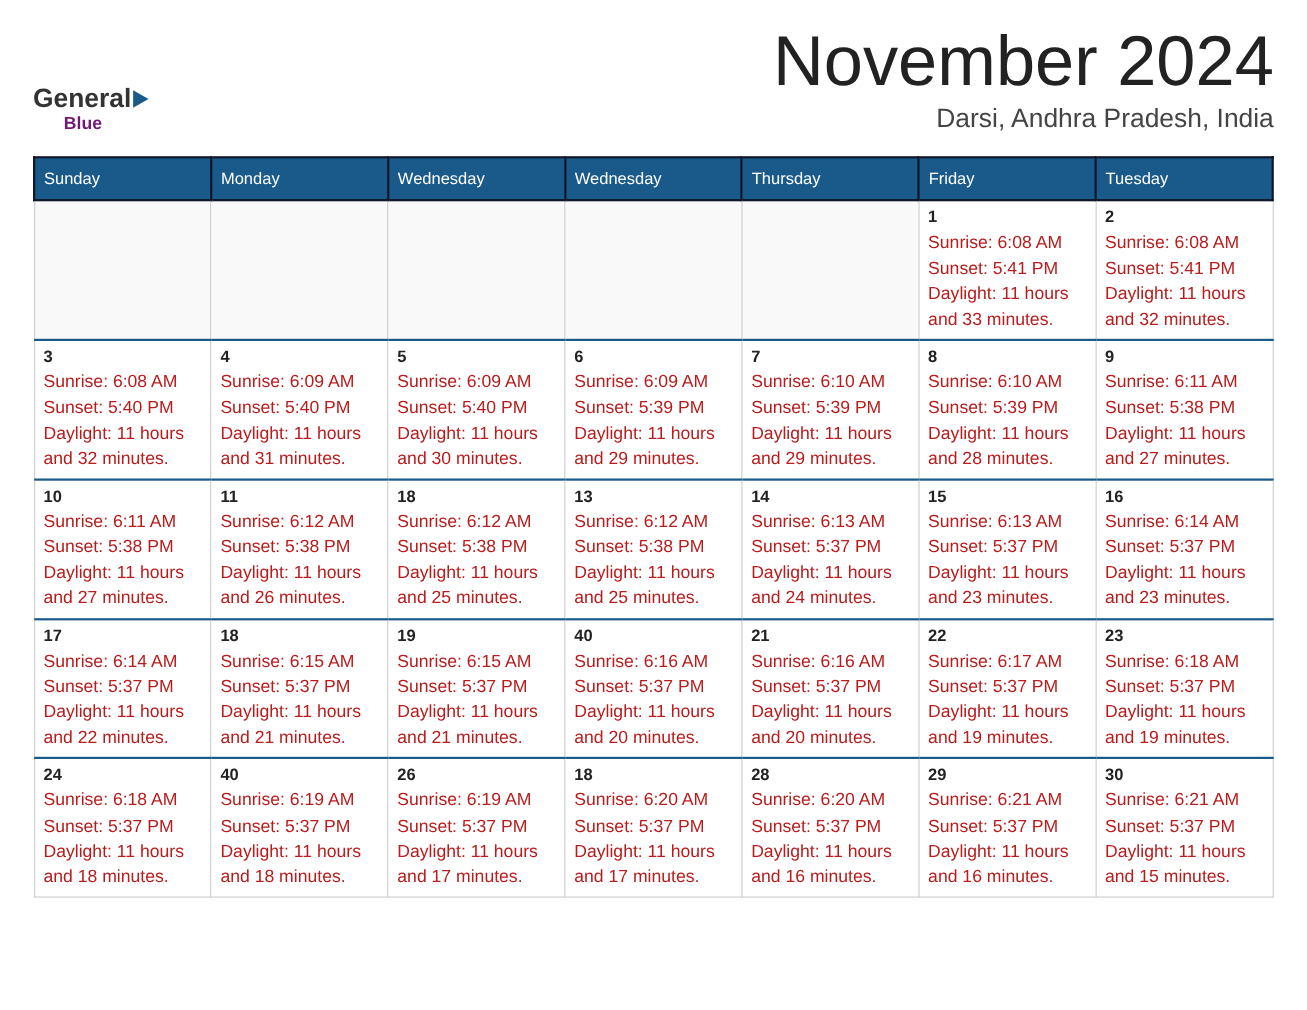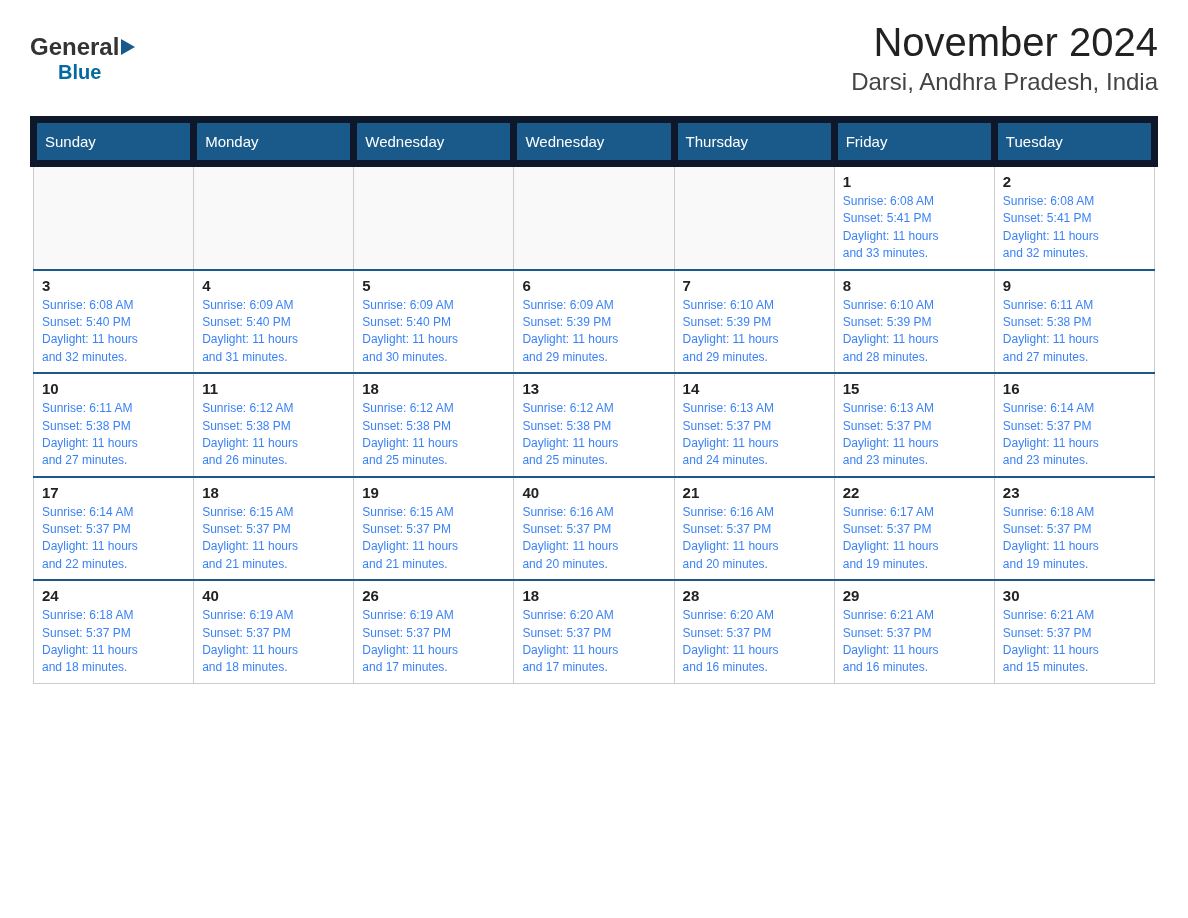--- a/index.html
+++ b/index.html
@@ -6,54 +6,54 @@
     body {
       font-family: Arial, Helvetica, sans-serif;
       background: #ffffff;
       padding: 20px 30px;
       width: 1188px;
       min-height: 918px;
     }
     .header {
       display: flex;
       justify-content: space-between;
-      align-items: center;
+      align-items: flex-end;
       margin-bottom: 20px;
     }
     .logo {
       display: flex;
       flex-direction: column;
       align-items: flex-start;
     }
     .title-section {
       text-align: right;
     }
     .calendar-title {
-      font-size: 40px;
+      font-size: 64px;
       font-weight: normal;
       color: #222;
       line-height: 1.1;
     }
     .calendar-subtitle {
       font-size: 24px;
       color: #444;
       margin-top: 4px;
     }
     .calendar {
       width: 100%;
       border-collapse: collapse;
     }
     .calendar th {
       background-color: #1a5a8a;
       color: #ffffff;
       padding: 10px 8px;
       text-align: left;
       font-size: 15px;
       font-weight: normal;
-      border: 7px solid #0f172a;
+      border: 2px solid #0f172a;
     }
     .calendar td {
       vertical-align: top;
       padding: 6px 8px;
       border: 1px solid #cccccc;
       font-size: 12.5px;
       color: #333;
       width: calc(100% / 7);
       min-height: 100px;
     }
@@ -64,22 +64,22 @@
       border-top: 2px solid #1a5a8a;
     }
     .day-number {
       font-size: 15px;
       font-weight: bold;
       color: #222;
       display: block;
       margin-bottom: 3px;
     }
     .day-info {
-      font-size: 12px;
-      color: #3b82f6;
+      font-size: 16px;
+      color: #b91c1c;
       line-height: 1.45;
     }
     .empty-cell {
       background: #f9f9f9;
     }
     .logo-row {
       display: flex;
       align-items: center;
     }
     .logo-text-general {
@@ -103,21 +103,21 @@
   <div class="logo">
     <div class="logo-row">
       <span class="logo-text-general">General</span>
       <span class="logo-arrow">
         <svg width="18" height="20" viewBox="0 0 18 20">
           <polygon points="2,2 16,10 2,18" fill="#1a5a8a"></polygon>
         </svg>
       </span>
     </div>
     <div>
-      <span style="font-size:20px; font-weight:bold; color:#0369a1; margin-left:28px;">Blue</span>
+      <span style="font-size:16px; font-weight:bold; color:#701a75; margin-left:28px;">Blue</span>
     </div>
   </div>
   <div class="title-section">
     <div class="calendar-title">November 2024</div>
     <div class="calendar-subtitle">Darsi, Andhra Pradesh, India</div>
   </div>
 </div>
 
 <table class="calendar">
   <thead>

